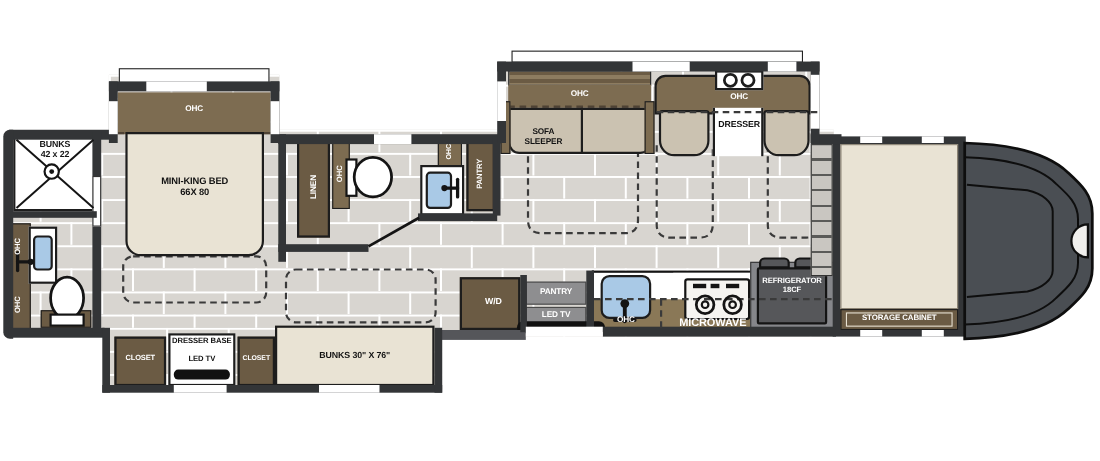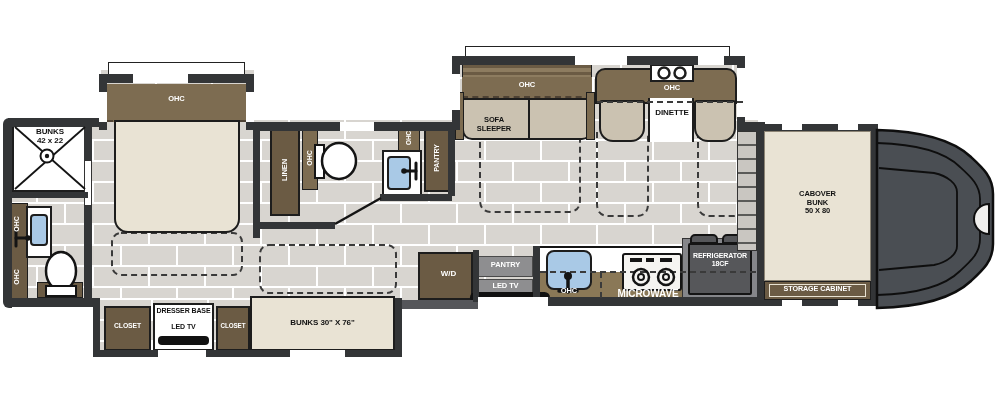--- a/index.html
+++ b/index.html
@@ -225,42 +225,41 @@
     </g>
   </svg>
 
   <div class="abs lbl" style="left:12px;top:127px;width:76px;font-size:8px;">
     <div>BUNKS</div>
     <div>42 x 22</div>
   </div>
   <div class="abs lblw vt" style="left:-1px;top:218px;width:36px;height:12px;font-size:7px;">OHC</div>
   <div class="abs lblw vt" style="left:-1px;top:271px;width:36px;height:12px;font-size:7px;">OHC</div>
   <div class="abs lblw" style="left:107px;top:95px;width:139px;font-size:7.5px;">OHC</div>
+  <div class="abs lbl" style="left:114px;top:160px;width:126px;font-size:8.5px;">
+    <div>MINI-KING BED</div>
+    <div>66X 80</div>
+  </div>
   <div class="abs lblw vt" style="left:245px;top:163px;width:80px;height:14px;font-size:7.5px;">LINEN</div>
   <div class="abs lblw vt" style="left:288px;top:152px;width:44px;height:12px;font-size:7px;">OHC</div>
   <div class="abs lblw vt" style="left:394px;top:132px;width:30px;height:12px;font-size:6.5px;">OHC</div>
   <div class="abs lblw vt" style="left:407px;top:152px;width:60px;height:12px;font-size:7px;">PANTRY</div>
   <div class="abs lblw" style="left:418px;top:269px;width:61px;font-size:8px;">W/D</div>
   <div class="abs lblw" style="left:478px;top:261px;width:55px;font-size:7.5px;">PANTRY</div>
   <div class="abs lblw" style="left:478px;top:282px;width:55px;font-size:7.5px;">LED TV</div>
   <div class="abs lblw" style="left:104px;top:322px;width:47px;font-size:6.8px;">CLOSET</div>
   <div class="abs lbl" style="left:153px;top:307px;width:61px;font-size:7px;">DRESSER BASE</div>
   <div class="abs lbl" style="left:153px;top:323px;width:61px;font-size:7px;">LED TV</div>
   <div class="abs lblw" style="left:213px;top:322px;width:40px;font-size:6.3px;">CLOSET</div>
   <div class="abs lbl" style="left:250px;top:318px;width:145px;font-size:8px;">BUNKS 30" X  76"</div>
   <div class="abs lblw" style="left:462px;top:81px;width:130px;font-size:7.5px;">OHC</div>
   <div class="abs lbl" style="left:466px;top:116px;width:56px;font-size:7.5px;">SOFA SLEEPER</div>
   <div class="abs lblw" style="left:648px;top:84px;width:48px;font-size:7.5px;">OHC</div>
-  <div class="abs lbl" style="left:640px;top:108px;width:64px;font-size:8px;">DINETTE</div>
+  <div class="abs lbl" style="left:640px;top:108px;width:64px;font-size:8px;">DRESSER</div>
   <div class="abs lblw" style="left:546px;top:287px;width:46px;font-size:7.5px;">OHC</div>
   <div class="abs lblw" style="left:608px;top:288px;width:80px;font-size:10px;">MICROWAVE</div>
   <div class="abs lblw" style="left:686px;top:252px;width:68px;font-size:7px;">
     <div>REFRIGERATOR</div>
     <div>18CF</div>
   </div>
-  <div class="abs lbl" style="left:764px;top:190px;width:107px;font-size:7.5px;">
-    <div>CABOVER</div>
-    <div>BUNK</div>
-    <div>50 X 80</div>
-  </div>
   <div class="abs lblw" style="left:764px;top:285px;width:107px;font-size:7.2px;">STORAGE CABINET</div>
 
 </div>
 
 </body></html>

